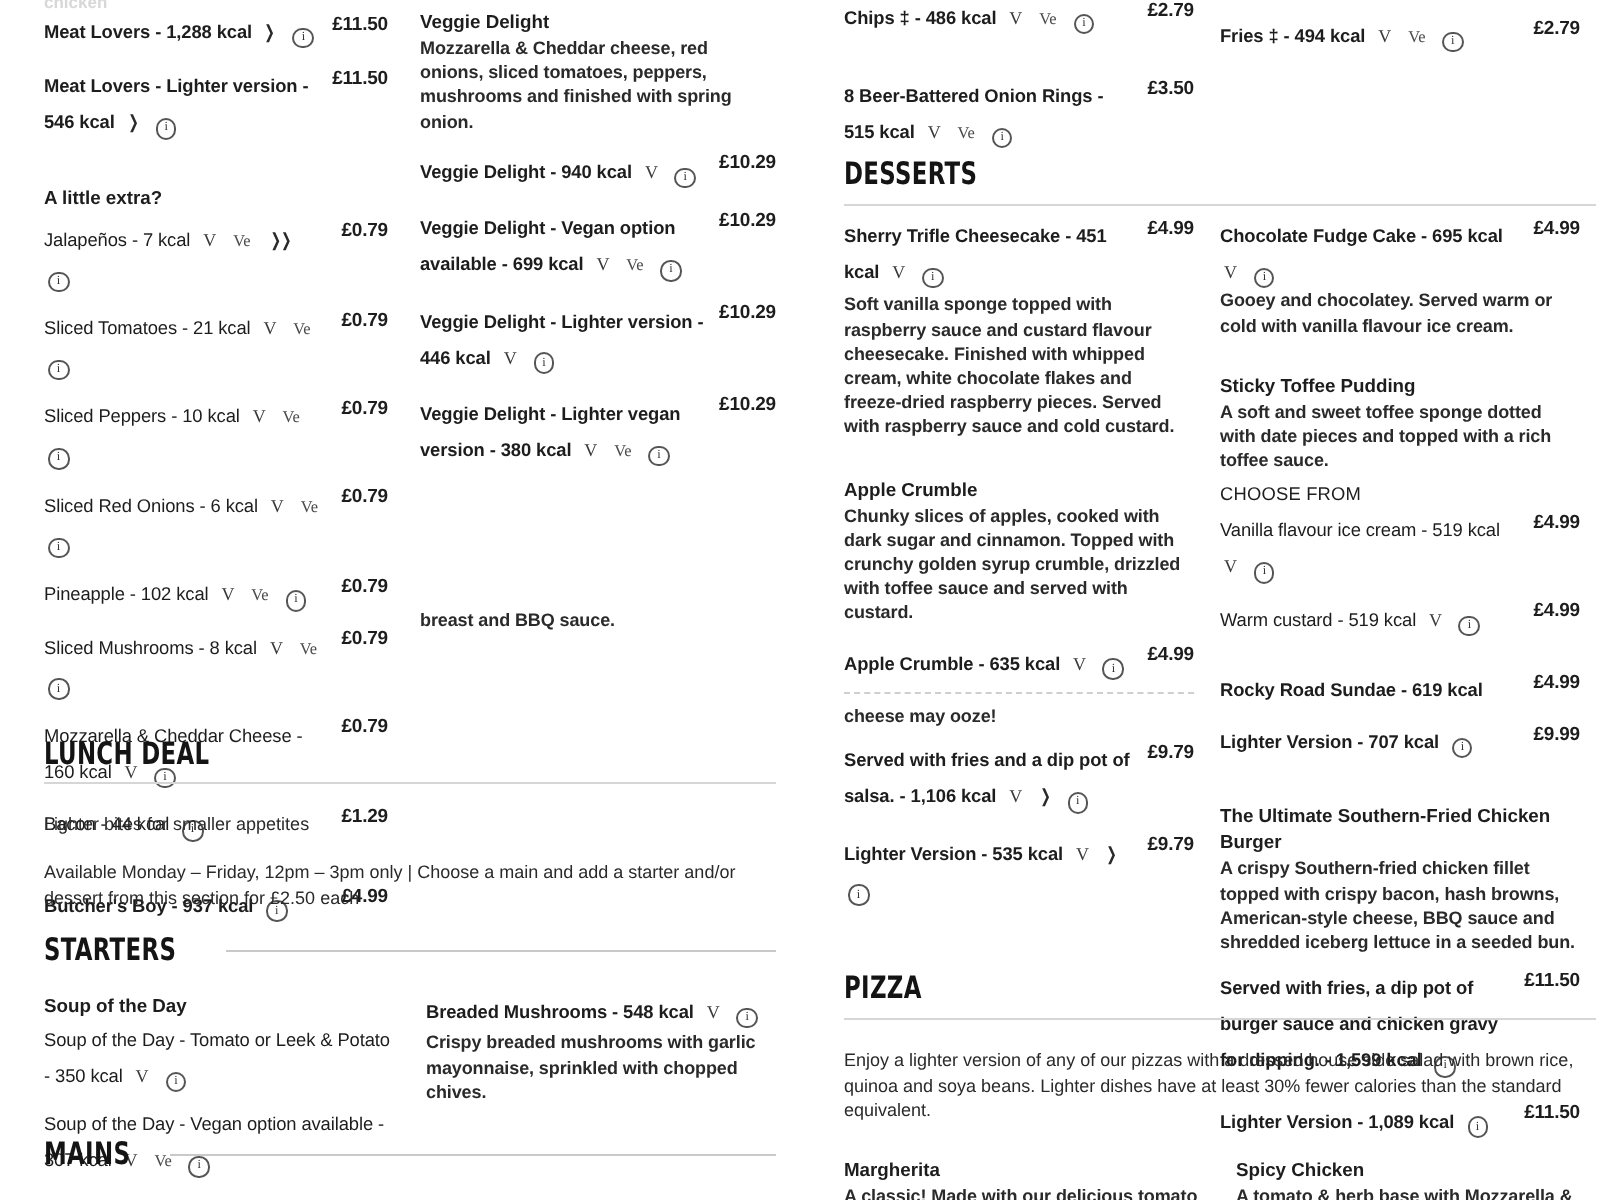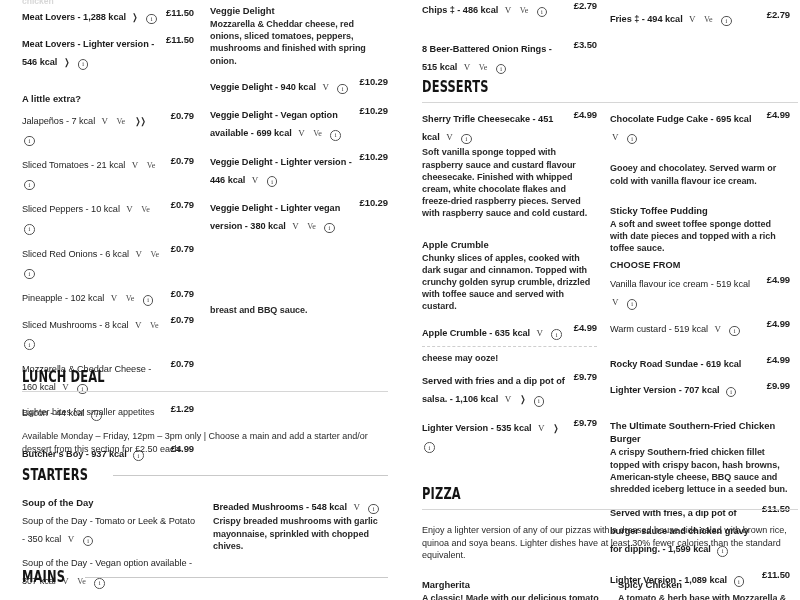--- a/index.html
+++ b/index.html
@@ -37,21 +37,21 @@
   .row .left{flex:1;min-width:0;}
   .price{
     font-weight:700;font-size:9.5px;white-space:nowrap;
     padding-top:.5px;letter-spacing:-.1px;
   }
   .nm{font-weight:700;font-size:9.2px;line-height:13px;letter-spacing:-.05px;}
   .nm-lt{font-weight:400;font-size:9.2px;line-height:13px;letter-spacing:-.05px;}
   .desc{font-weight:700;font-size:9px;line-height:12.2px;color:#2a2a2a;letter-spacing:-.05px;}
   .head-nm{font-weight:700;font-size:9.4px;line-height:13px;margin-bottom:1px;}
   .note{font-weight:400;font-size:9px;line-height:13px;color:#2a2a2a;}
-  .choose{font-weight:700;font-size:9.2px;line-height:14px;letter-spacing:.1px;margin:4px 0 1px;}
+  .choose{font-weight:400;font-size:9.2px;line-height:14px;letter-spacing:.1px;margin:4px 0 1px;}
 
   
   .sym{font-family:"Liberation Serif", serif;font-size:9px;color:#3a3a3a;margin:0 2px;font-weight:400;}
   .sym-ve{font-family:"Liberation Serif", serif;font-size:8.2px;color:#4a4a4a;margin:0 2px;}
   .chilli{display:inline-block;font-size:9px;color:#2a2a2a;margin:0 1px;transform:scaleX(.7);}
   .info{
     display:inline-flex;align-items:center;justify-content:center;
     width:8.5px;height:8.5px;border:.8px solid #555;border-radius:50%;
     font-size:6.2px;font-family:"Liberation Serif",serif;line-height:1;
     color:#333;margin:0 2px;vertical-align:-1px;
@@ -417,21 +417,21 @@
 
       <div class="item">
         <div class="row">
             <div class="left">
           <span class="nm">Chocolate Fudge Cake  -  695 kcal</span>
           <span class="sym">V</span>
           <span class="info">i</span>
         </div>
             <div class="price">£4.99</div>
           </div>
-        <div class="desc" style="margin-top:18px;">Gooey and chocolatey. Served warm or cold with vanilla flavour ice cream.</div>
+        <div class="desc" style="margin-top:0;">Gooey and chocolatey. Served warm or cold with vanilla flavour ice cream.</div>
       </div>
 
       <div style="height:8px;"></div>
 
       <div class="head-nm">Sticky Toffee Pudding</div>
       <div class="desc">A soft and sweet toffee sponge dotted with date pieces and topped with a rich toffee sauce.</div>
 
       <div class="choose">CHOOSE FROM</div>
 
       <div class="item" style="margin-bottom:8px;">

